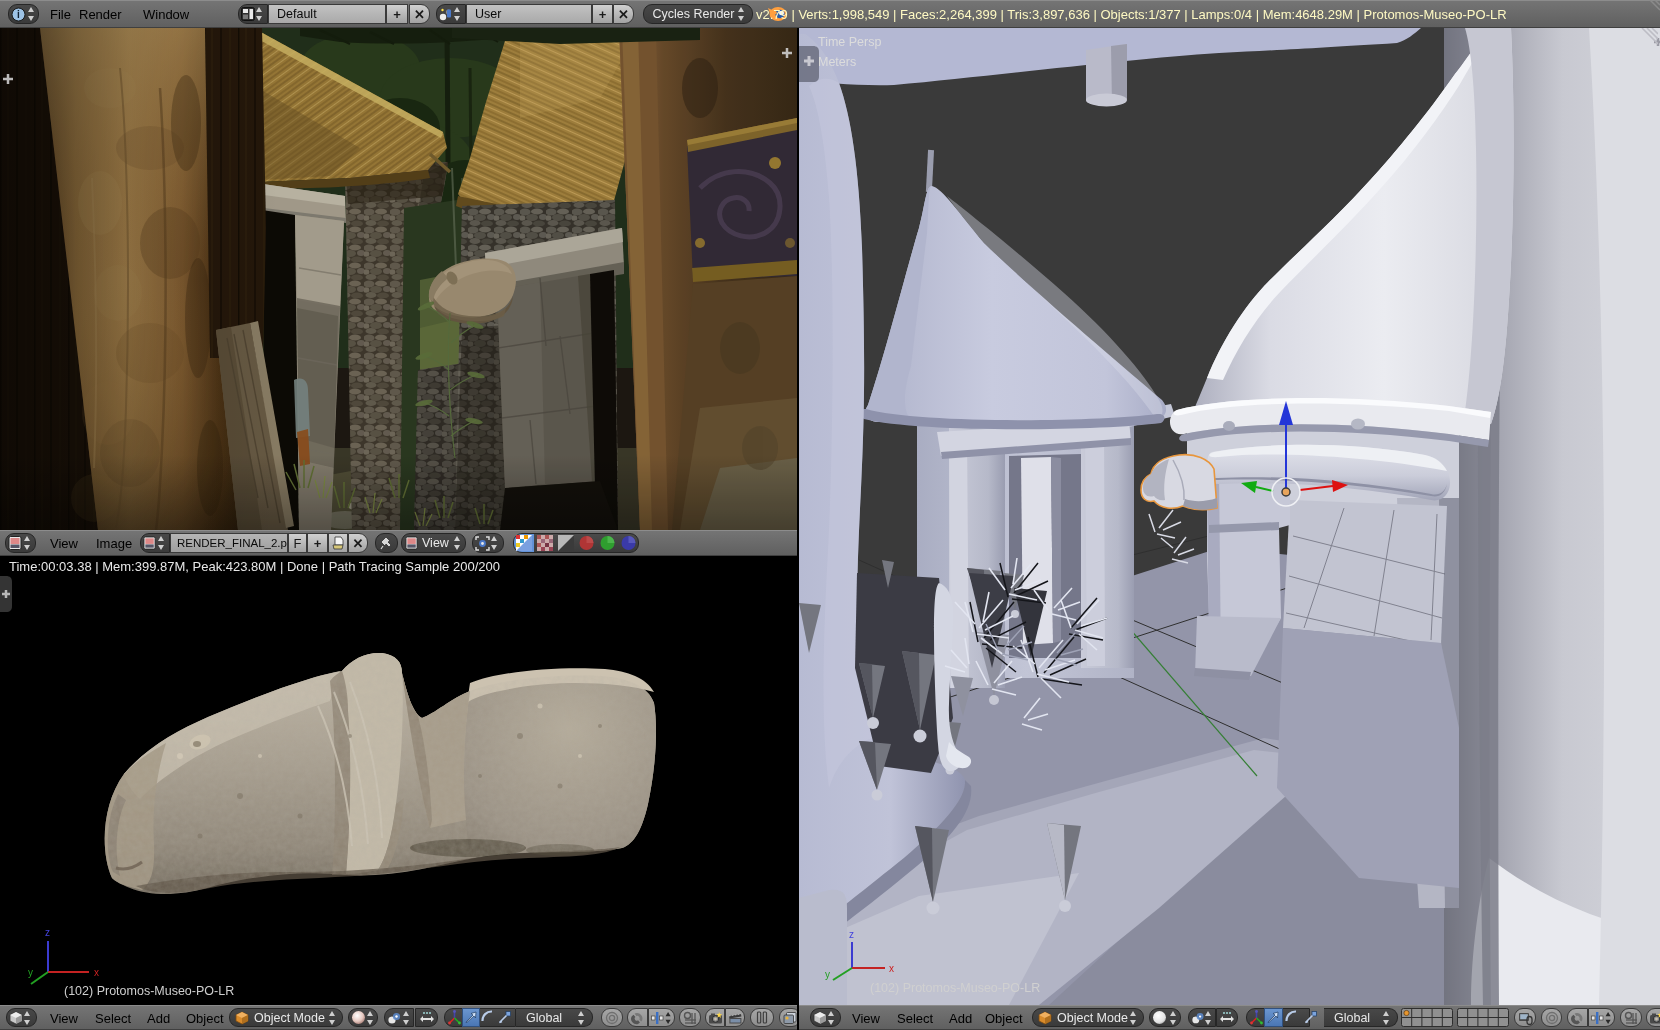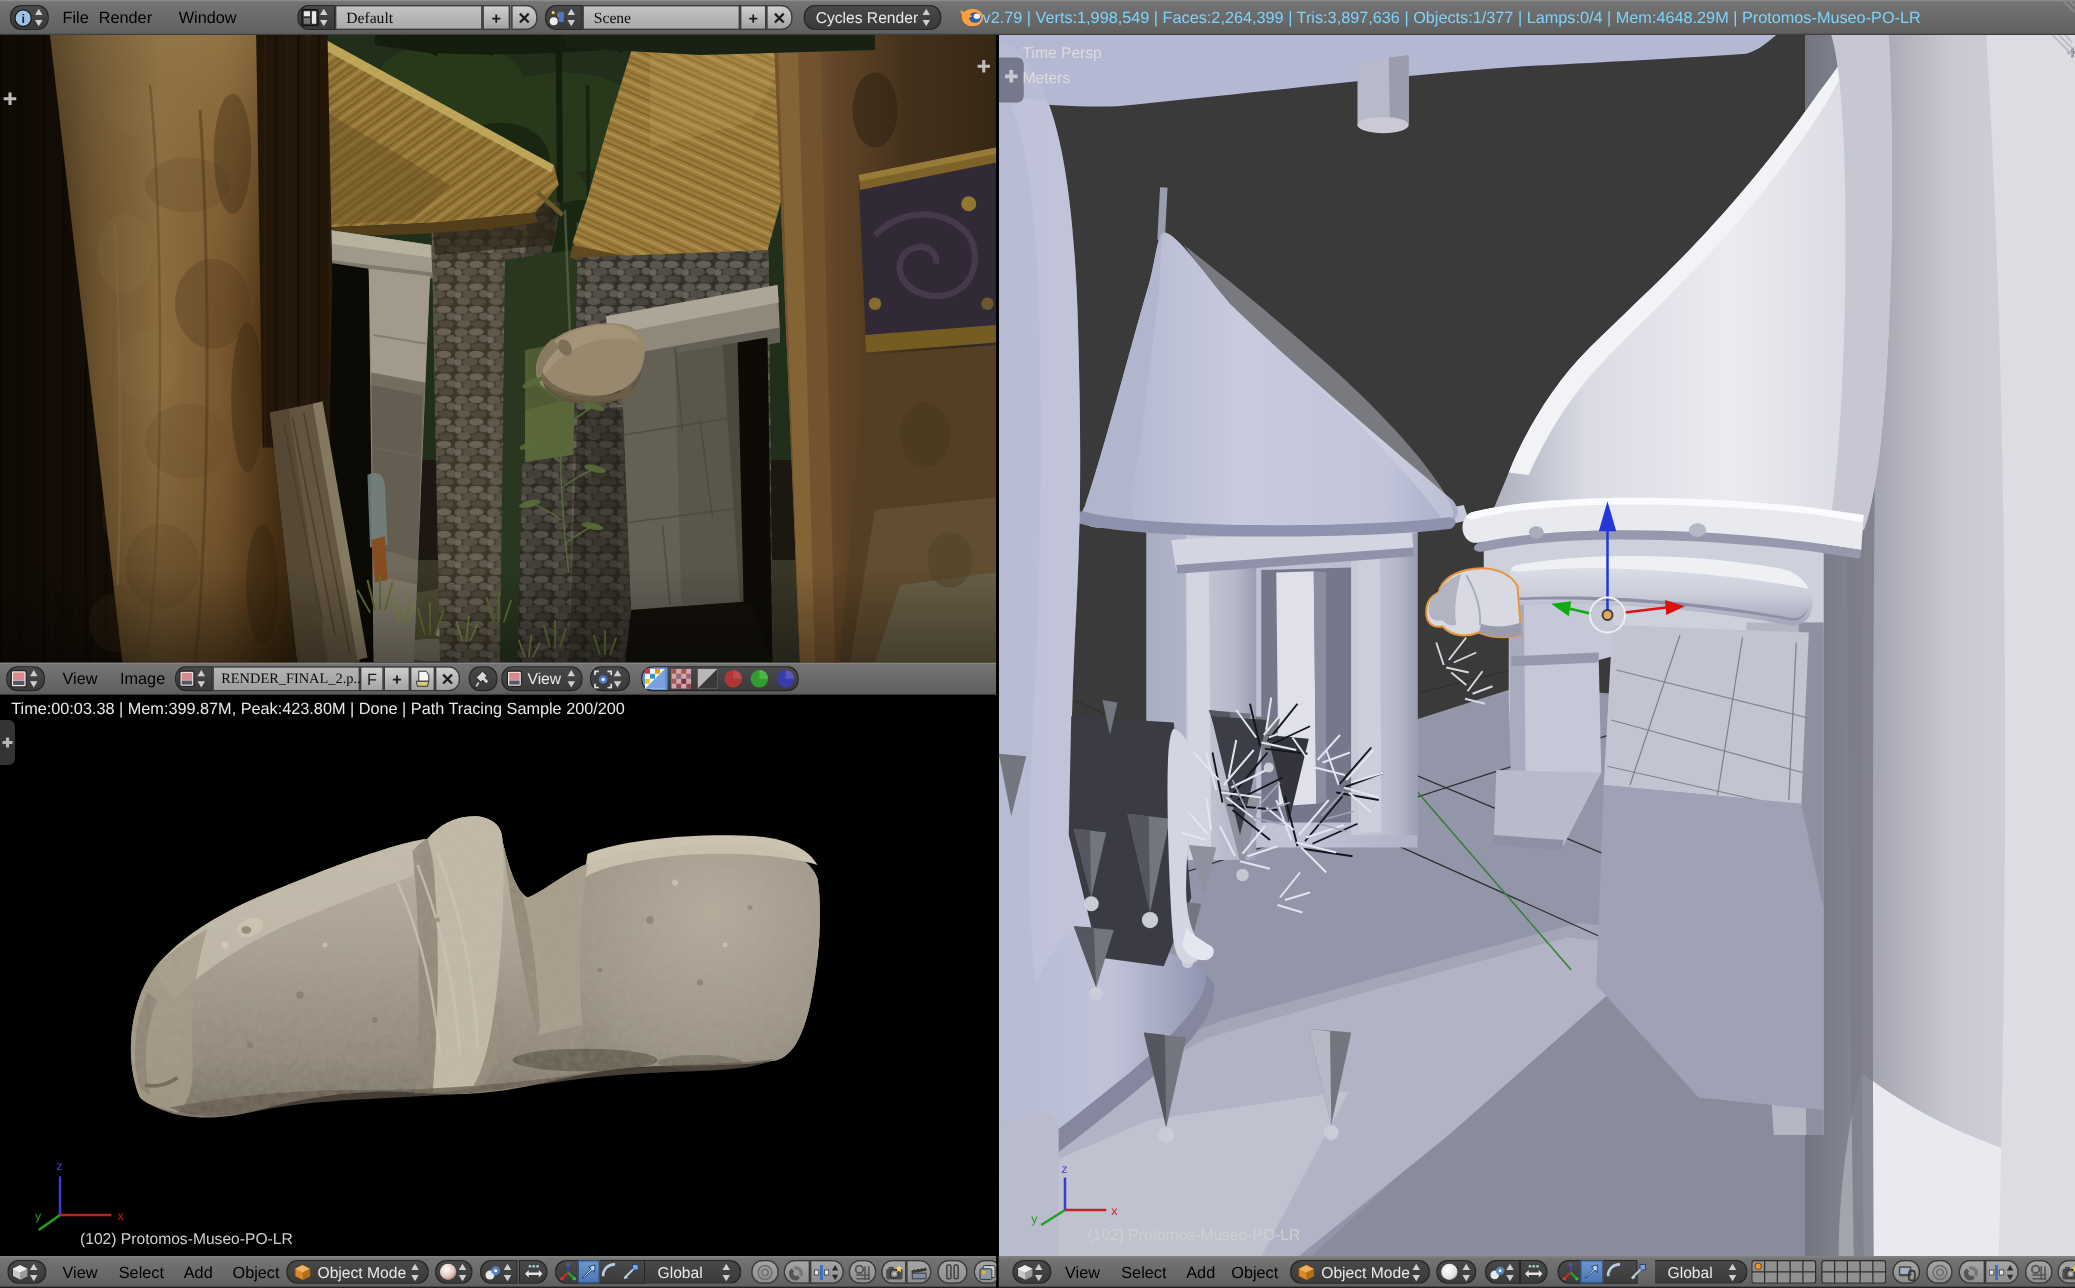--- a/index.html
+++ b/index.html
@@ -1,21 +1,21 @@
 <!DOCTYPE html>
 <html><head>
 <meta charset="utf-8">
 <style>
 html,body{margin:0;padding:0;}
 body{width:1660px;height:1030px;overflow:hidden;background:#000;font-family:"Liberation Sans",sans-serif;position:relative;}
 .abs{position:absolute;}
 .hdr{position:absolute;background:linear-gradient(#757575,#5f5f5f);box-shadow:inset 0 1px 0 #8c8c8c, inset 0 -1px 0 #3f3f3f;}
 .menu{color:#000;font-size:13px;position:absolute;top:50%;transform:translateY(-50%);white-space:nowrap;}
 .dd{position:absolute;background:linear-gradient(#484848,#3a3a3a);border:1px solid #262626;border-radius:9px;color:#e9e9e9;font-size:12.5px;display:flex;align-items:center;box-sizing:border-box;}
-.fld{position:absolute;background:linear-gradient(#c2c2c2,#a9a9a9);border:1px solid #3a3a3a;color:#0a0a0a;font-size:12.5px;display:flex;align-items:center;box-sizing:border-box;font-family:Liberation Serif, serif;}
+.fld{position:absolute;background:linear-gradient(#c2c2c2,#a9a9a9);border:1px solid #3a3a3a;color:#0a0a0a;font-size:12.5px;display:flex;align-items:center;box-sizing:border-box;}
 .btnl{position:absolute;background:linear-gradient(#d0d0d0,#a2a2a2);border:1px solid #3a3a3a;color:#1a1a1a;display:flex;align-items:center;justify-content:center;box-sizing:border-box;font-size:13px;}
 .updn{display:inline-block;width:9px;height:14px;position:relative;}
 .updn:before,.updn:after{content:"";position:absolute;left:1px;border-left:3.5px solid transparent;border-right:3.5px solid transparent;}
 .updn:before{top:0;border-bottom:5px solid #cfcfcf;}
 .updn:after{bottom:0;border-top:5px solid #cfcfcf;}
 .updn.dk:before{border-bottom-color:#2a2a2a;}
 .updn.dk:after{border-top-color:#2a2a2a;}
 </style>
 </head>
 <body>
@@ -47,40 +47,40 @@
   <div class="btnl" style="left:409px;top:4px;width:21px;height:20px;border-radius:0 9px 9px 0;font-weight:bold;">✕</div>
   <div class="dd" style="left:436px;top:4px;width:30px;height:20px;padding:0 2px;border-top-right-radius:0;border-bottom-right-radius:0;">
     <svg width="14" height="14" viewBox="0 0 14 14">
         <circle cx="4" cy="10" r="3.2" fill="#ececec"></circle>
         <circle cx="9.5" cy="5" r="2.6" fill="#888"></circle>
         <rect x="8" y="2.5" width="4" height="8" rx="1" fill="#4a78c8"></rect>
         <circle cx="3.5" cy="3" r="1.2" fill="#ffe24a"></circle>
       </svg>
     <span class="updn" style="margin-left:0px;"></span>
   </div>
-  <div class="fld" style="left:466px;top:4px;width:126px;height:20px;padding-left:8px;border-radius:0;">Scene</div>
+  <div class="fld" style="left:466px;top:4px;width:126px;height:20px;padding-left:8px;border-radius:0;">User</div>
   <div class="btnl" style="left:592px;top:4px;width:21px;height:20px;border-radius:0;font-weight:bold;">+</div>
   <div class="btnl" style="left:613px;top:4px;width:21px;height:20px;border-radius:0 9px 9px 0;font-weight:bold;">✕</div>
   <div class="dd" style="left:643px;top:4px;width:110px;height:20px;padding:0 6px;">
     <span style="flex:1;text-align:center;">Cycles Render</span>
       <span class="updn"></span>
   </div>
   <svg class="abs" style="left:766px;top:4px;" width="22" height="20" viewBox="0 0 22 20">
     <ellipse cx="12" cy="10" rx="8.5" ry="7" fill="#ff9f3e"></ellipse>
     <ellipse cx="14" cy="10" rx="4.7" ry="4.2" fill="#2a5ca8"></ellipse>
     <ellipse cx="15.5" cy="9" rx="2.6" ry="2.2" fill="#f4f4f4"></ellipse>
     <path d="M2,4 L12,9 L5,12 Z" fill="#ff9f3e"></path>
   </svg>
   <svg class="abs" style="right:0;top:0;" width="16" height="16" viewBox="0 0 16 16">
       <g stroke="#8a8a8a" stroke-width="1.5">
         <line x1="6" y1="0" x2="16" y2="10"></line>
         <line x1="11" y1="0" x2="16" y2="5"></line>
       </g>
     </svg>
-  <div class="menu" style="left:786px;color:#7dd3fc;">v2.79 | Verts:1,998,549 | Faces:2,264,399 | Tris:3,897,636 | Objects:1/377 | Lamps:0/4 | Mem:4648.29M | Protomos-Museo-PO-LR</div>
+  <div class="menu" style="left:756px;color:#fef9c3;">v2.79 | Verts:1,998,549 | Faces:2,264,399 | Tris:3,897,636 | Objects:1/377 | Lamps:0/4 | Mem:4648.29M | Protomos-Museo-PO-LR</div>
 </div>
 
 <div class="abs" id="renderimg" style="left:0;top:28px;width:797px;height:502px;background:#1d1812;overflow:hidden;">
 <svg width="797" height="502" viewBox="0 0 797 502">
  <defs>
   <pattern id="stones" width="26" height="18" patternUnits="userSpaceOnUse">
     <rect width="26" height="18" fill="#3e3a33"></rect>
     <ellipse cx="5" cy="4" rx="5.5" ry="3.4" fill="#78746a"></ellipse>
     <ellipse cx="17" cy="3.5" rx="6" ry="3" fill="#8a8579"></ellipse>
     <ellipse cx="12" cy="9.5" rx="6" ry="3.4" fill="#6b675d"></ellipse>

